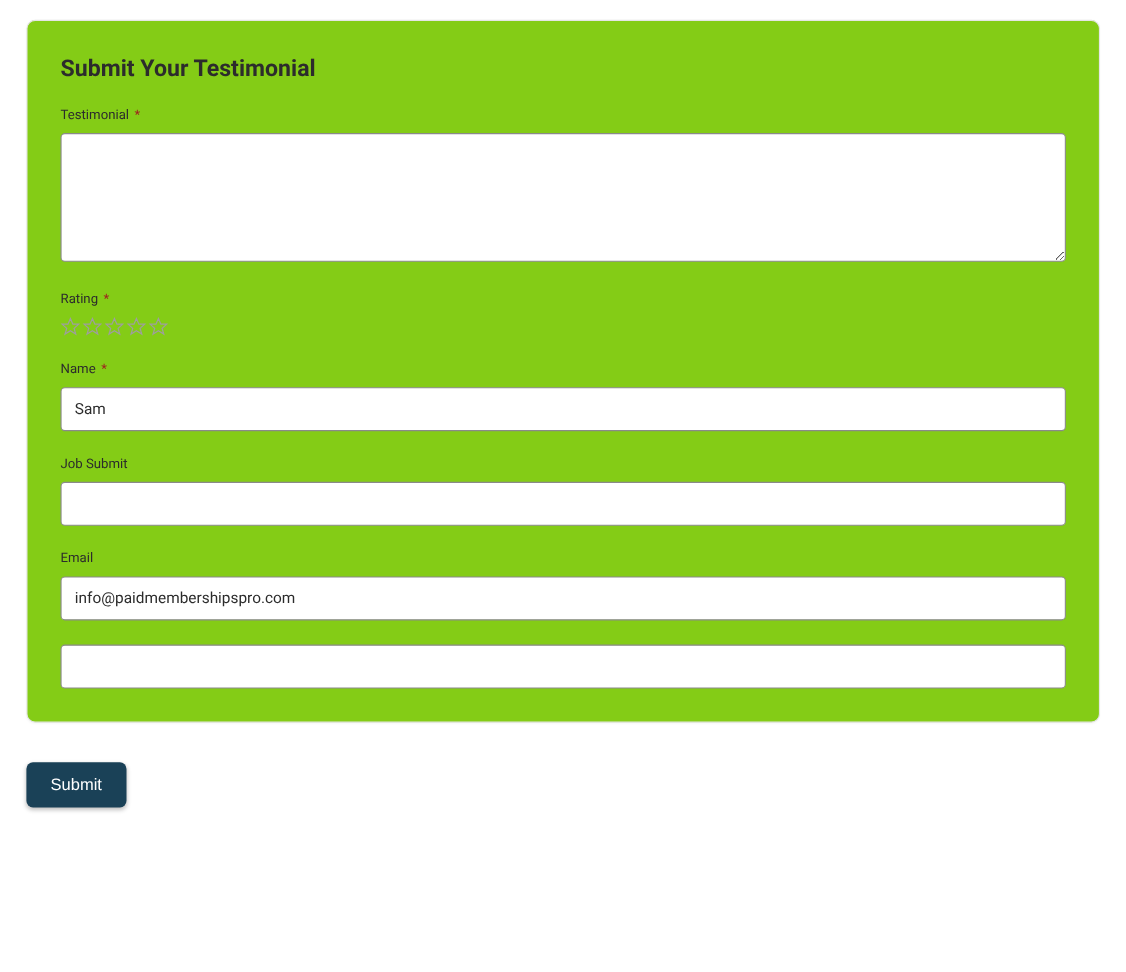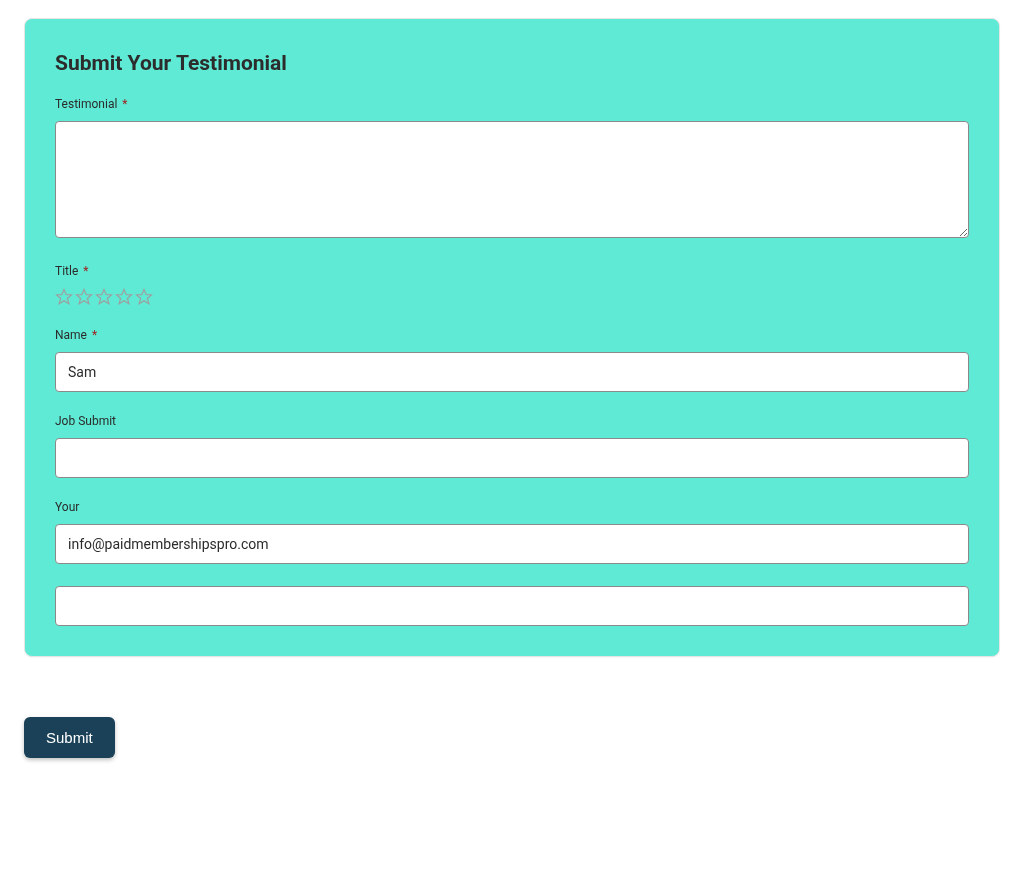--- a/index.html
+++ b/index.html
@@ -10,21 +10,21 @@
     body {
       font-family: -apple-system, BlinkMacSystemFont, "Segoe UI", Roboto, "Helvetica Neue", Arial, sans-serif;
       background: #ffffff;
       padding: 18px 24px;
       color: #2c2c2c;
     }
     .form-card {
       border: 1px solid #e5e5e5;
       border-radius: 8px;
       padding: 32px 30px 30px 30px;
-      background: #5eead4;
+      background: #84cc16;
       box-shadow: 0 1px 2px rgba(0,0,0,0.03);
     }
     .form-title {
       font-size: 21px;
       font-weight: 700;
       color: #2c2c2c;
       margin-bottom: 22px;
     }
     .form-field {
       margin-bottom: 22px;
@@ -68,21 +68,21 @@
     .star {
       width: 18px;
       height: 18px;
       cursor: pointer;
     }
     .star svg {
       width: 100%;
       height: 100%;
     }
     .submit-button {
-      margin-top: 60px;
+      margin-top: 36px;
       background: #1a4157;
       color: #ffffff;
       border: none;
       border-radius: 6px;
       padding: 12px 22px;
       font-size: 15px;
       font-weight: 500;
       cursor: pointer;
       box-shadow: 0 2px 4px rgba(0,0,0,0.25);
     }
@@ -98,21 +98,21 @@
   <div class="form-field">
     <label class="field-label">
       <span>Testimonial</span>
       <span class="required-mark">*</span>
     </label>
     <textarea class="textarea-input" value="" style=""></textarea>
   </div>
 
   <div class="form-field">
     <label class="field-label">
-      <span>Title</span>
+      <span>Rating</span>
       <span class="required-mark">*</span>
     </label>
     <div class="star-rating">
       <span class="star"><svg viewBox="0 0 24 24" fill="none" stroke="#9e9e9e" stroke-width="1.5">
             <polygon points="12,2 15,9 22,9 16.5,14 18.5,21 12,17 5.5,21 7.5,14 2,9 9,9"></polygon>
           </svg></span>
       <span class="star"><svg viewBox="0 0 24 24" fill="none" stroke="#9e9e9e" stroke-width="1.5">
             <polygon points="12,2 15,9 22,9 16.5,14 18.5,21 12,17 5.5,21 7.5,14 2,9 9,9"></polygon>
           </svg></span>
       <span class="star"><svg viewBox="0 0 24 24" fill="none" stroke="#9e9e9e" stroke-width="1.5">
@@ -138,21 +138,21 @@
   <div class="form-field">
     <label class="field-label">
       <span>Job Submit</span>
     </label>
     <input type="text" class="text-input" value="" style="">
   </div>
 
 
   <div class="form-field">
     <label class="field-label">
-      <span>Your</span>
+      <span>Email</span>
     </label>
     <input type="text" class="text-input" value="info@paidmembershipspro.com" style="">
   </div>
 
   <div class="form-field">
     <input type="text" class="text-input" value="" style="">
   </div>
 </div>
 
 <button class="submit-button">Submit</button>

